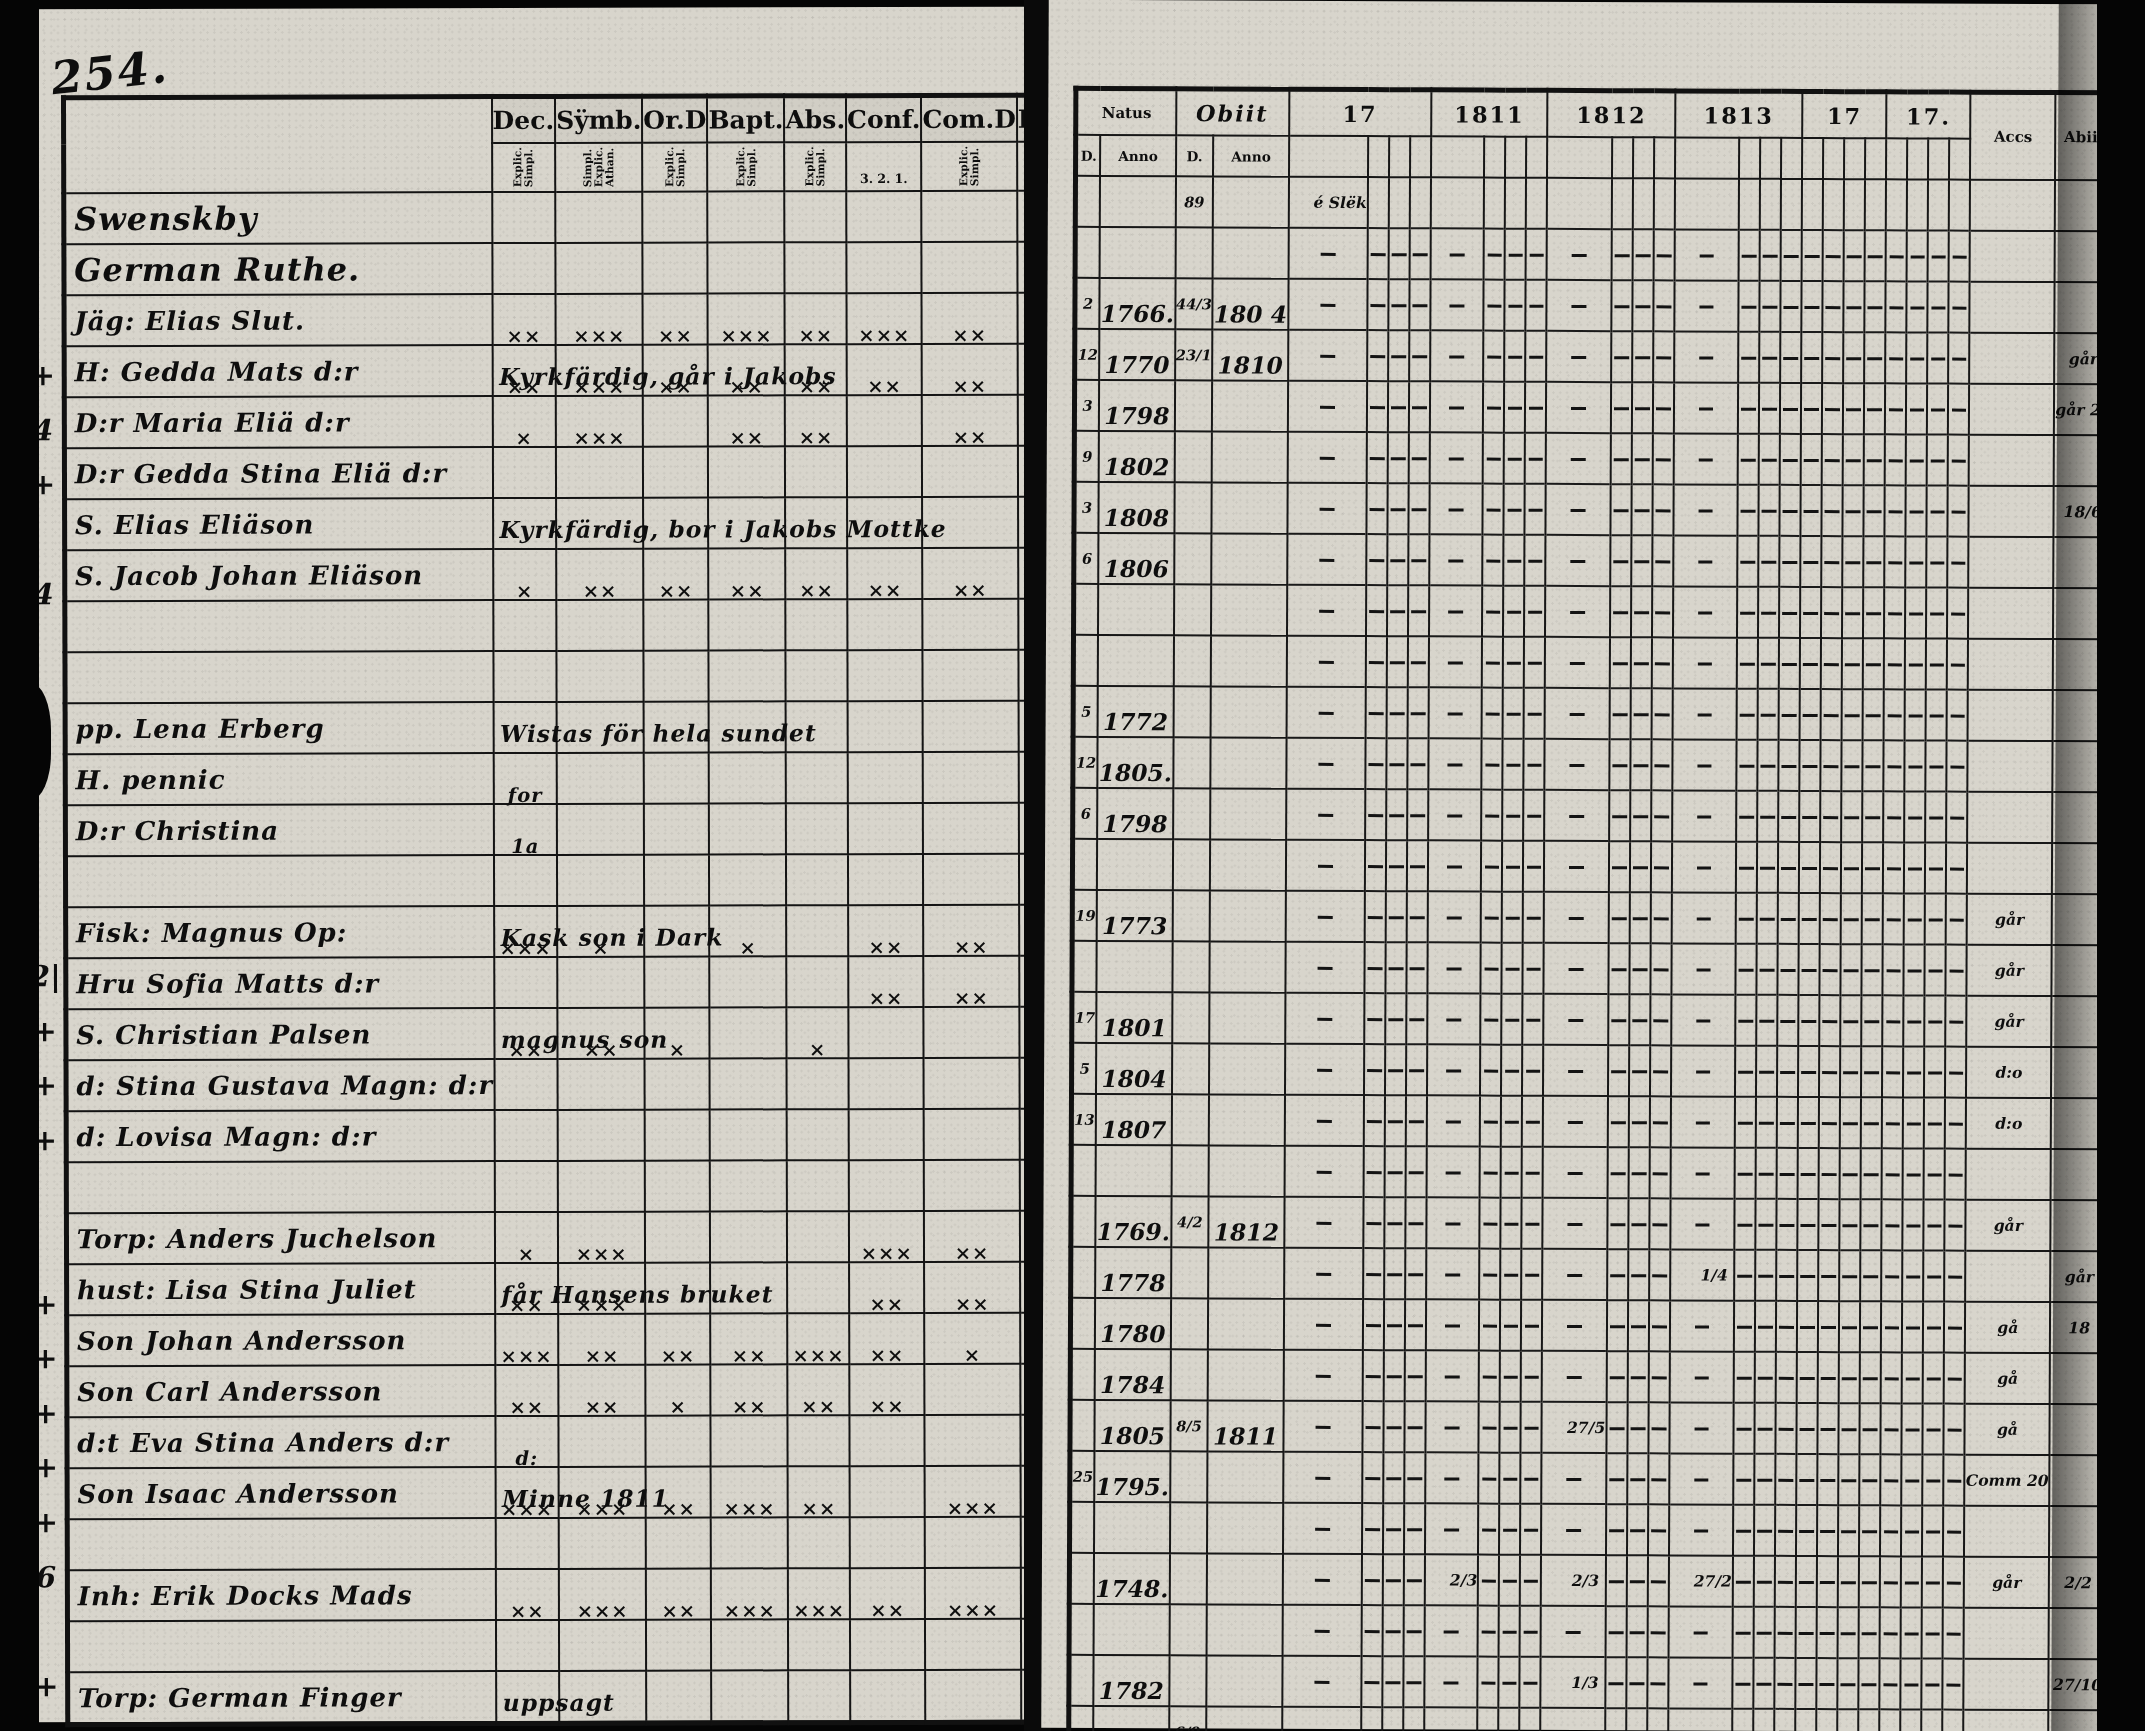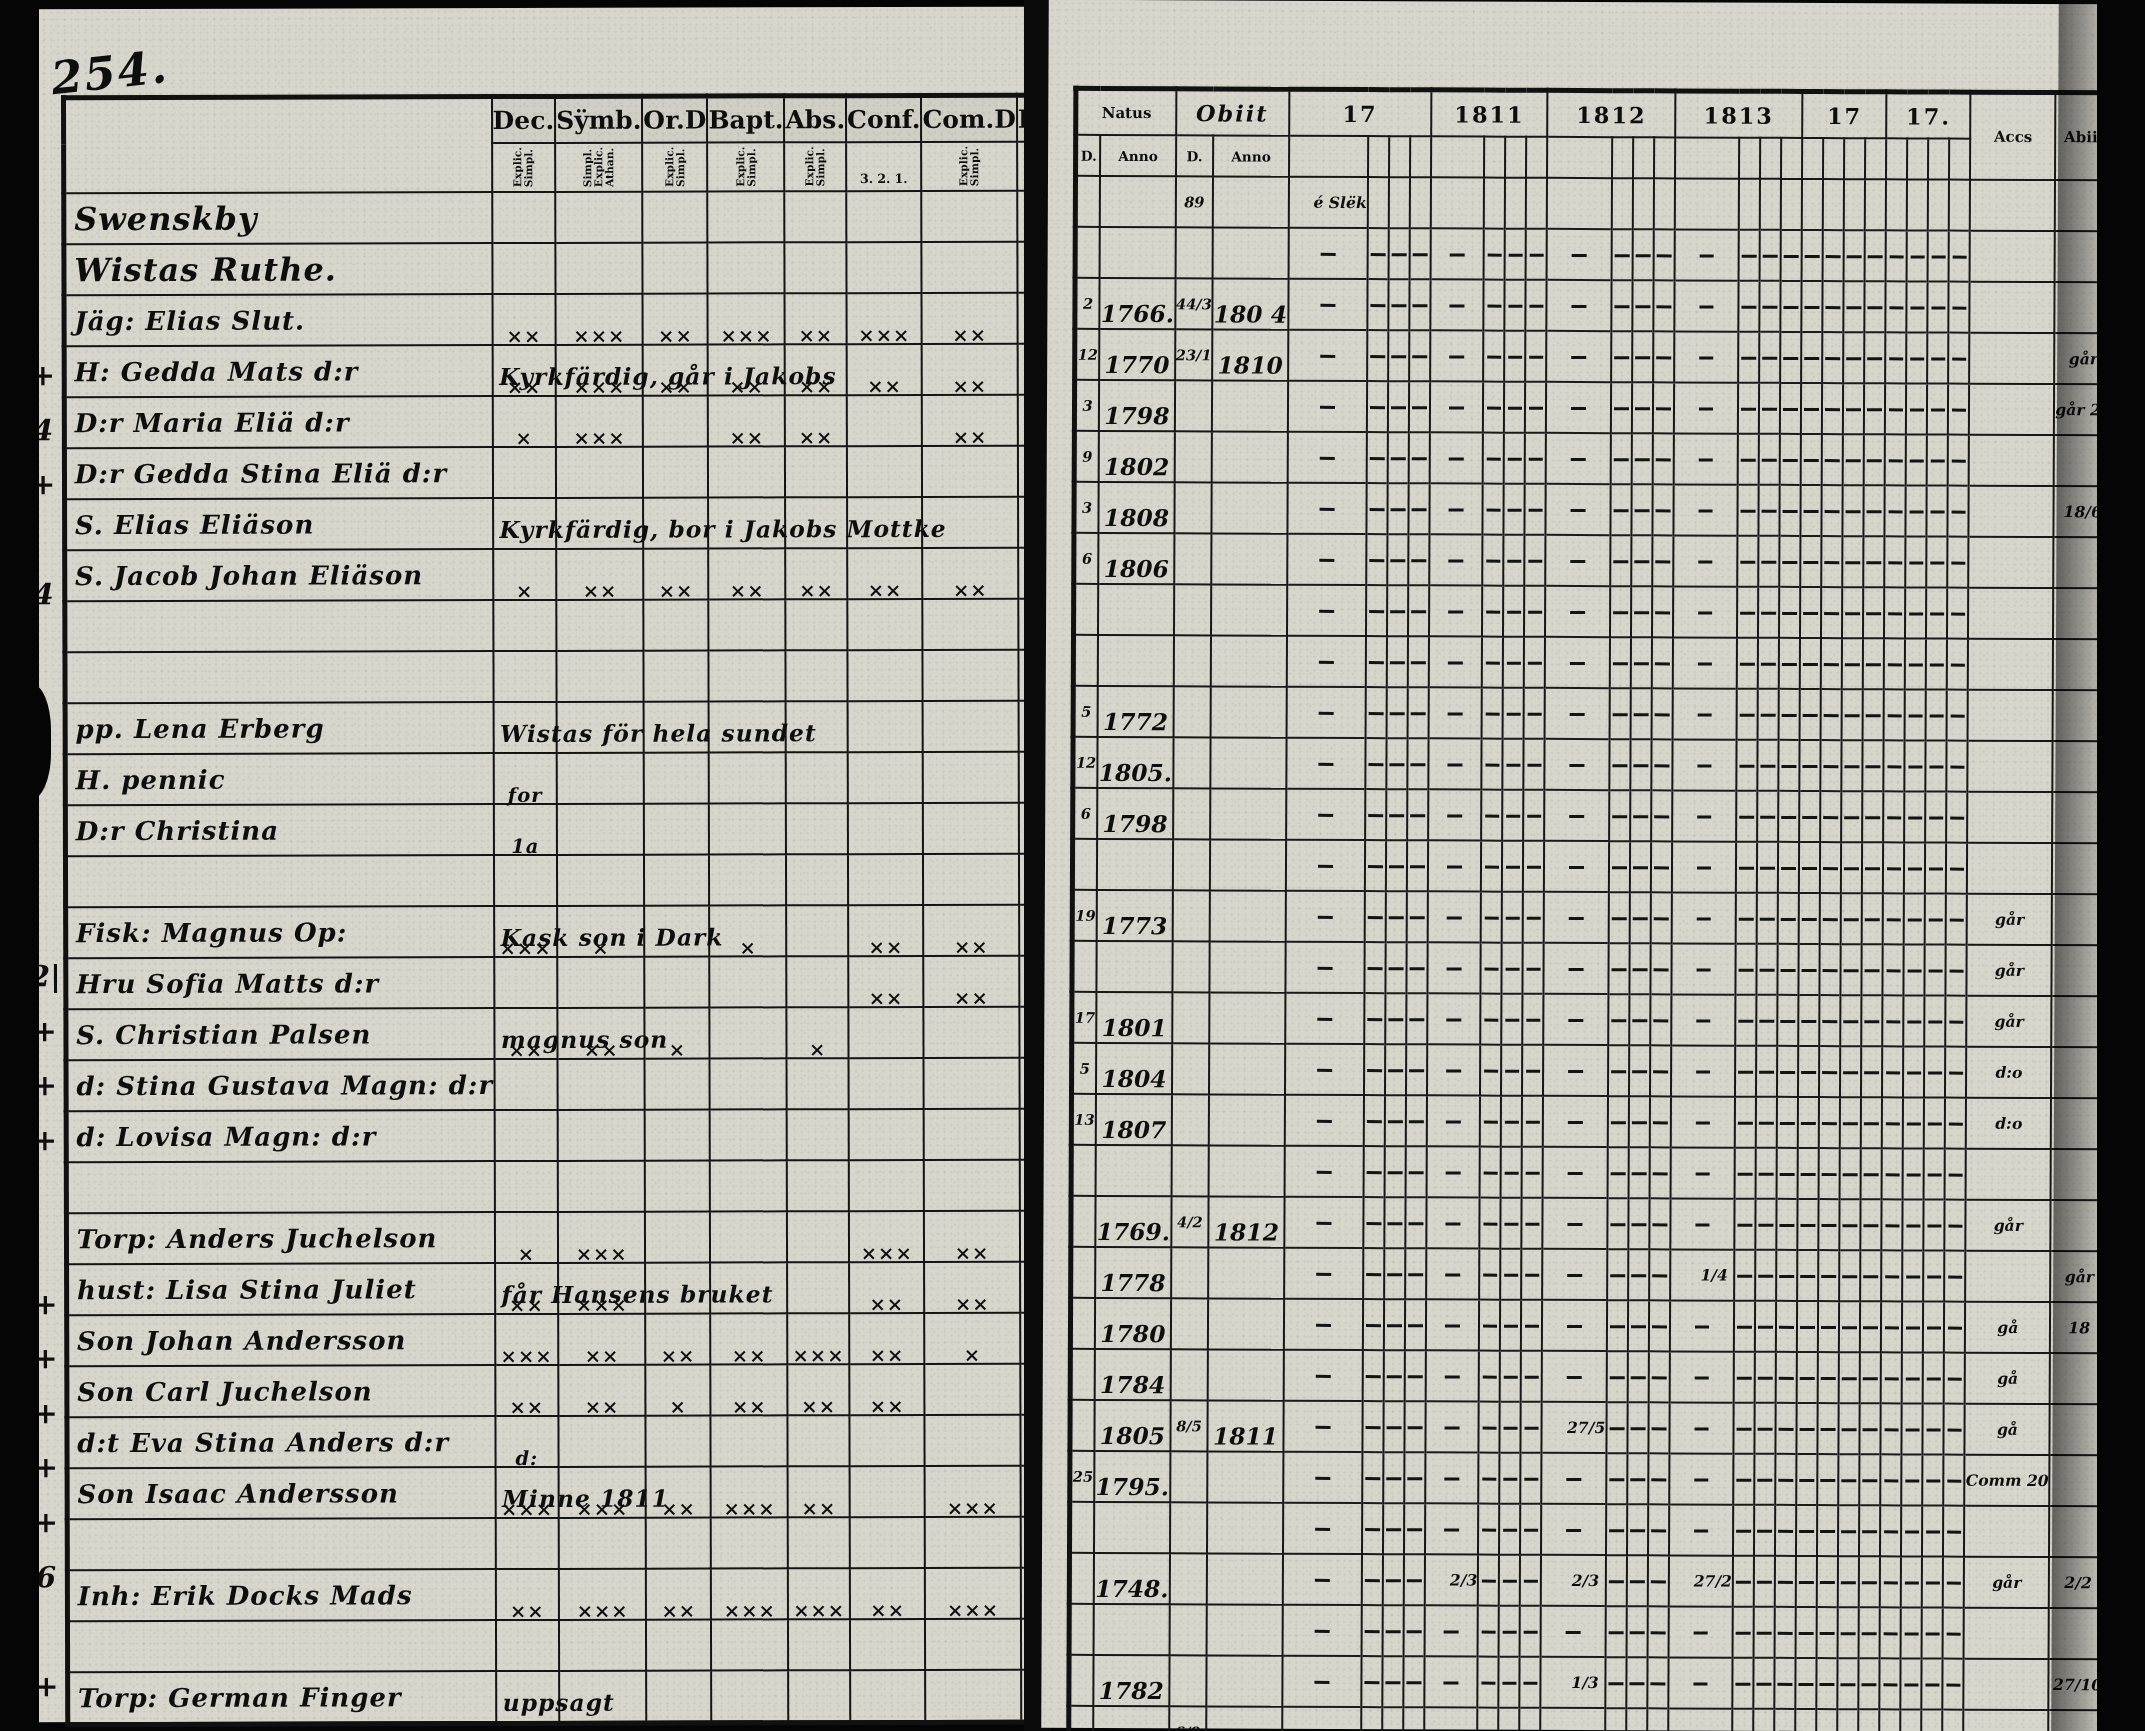--- a/index.html
+++ b/index.html
@@ -153,21 +153,21 @@
             </td>
             <td class="mk">
               <span class="marks"></span>
             </td>
             <td class="mk">
               <span class="marks"></span>
             </td>
           </tr>
           <tr class="title-row">
             <td class="namecell">
-      <span class="hand">Wistas Ruthe.</span></td>
+      <span class="hand">German Ruthe.</span></td>
             <td class="mk">
               <span class="marks"></span>
             </td>
             <td class="mk">
               <span class="marks"></span>
             </td>
             <td class="mk">
               <span class="marks"></span>
             </td>
             <td class="mk">
@@ -1039,21 +1039,21 @@
             </td>
             <td class="mk">
               <span class="marks">××</span>
             </td>
             <td class="mk">
               <span class="marks"></span>
             </td>
           </tr>
           <tr>
             <td class="namecell">
-      <span class="hand">Son Carl Juchelson</span></td>
+      <span class="hand">Son Carl Andersson</span></td>
             <td class="mk">
               <span class="marks">××</span>
             </td>
             <td class="mk">
               <span class="marks">××</span>
             </td>
             <td class="mk">
               <span class="marks">×</span>
             </td>
             <td class="mk">

